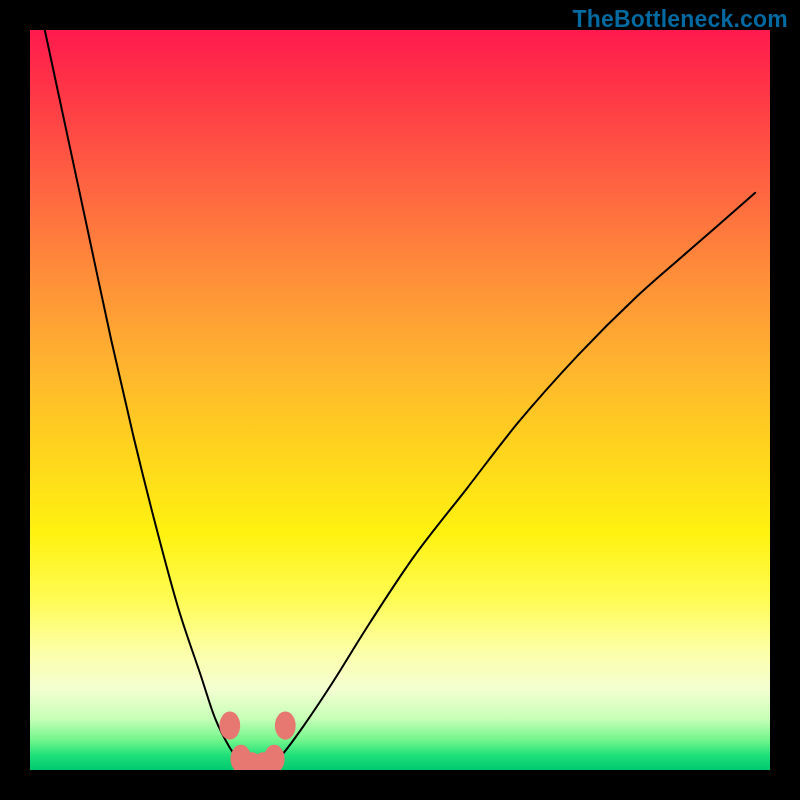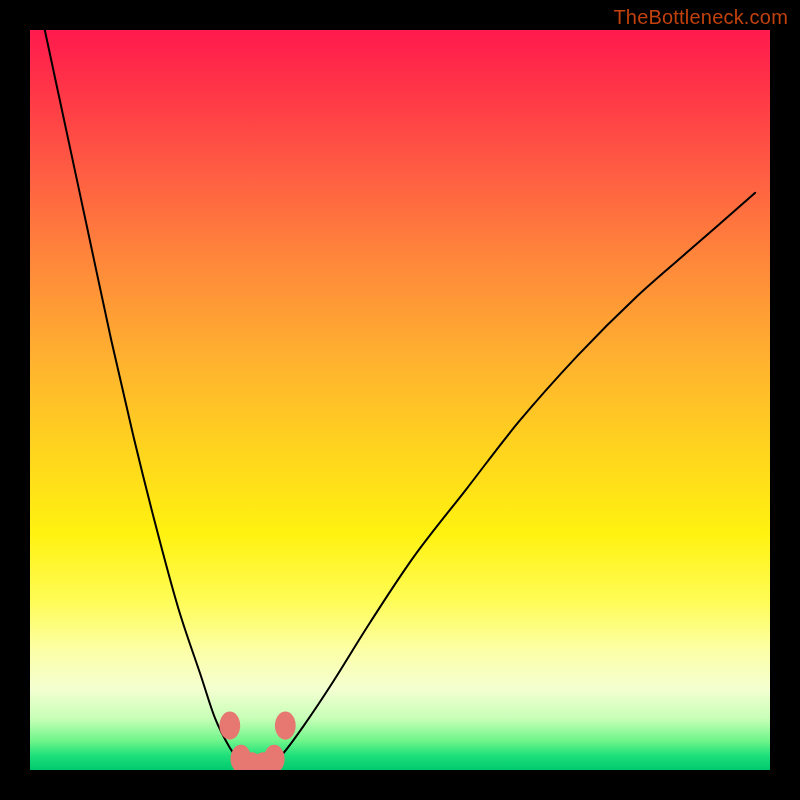--- a/index.html
+++ b/index.html
@@ -32,24 +32,24 @@
       #71f58b 96%,
       #1fe07a 98%,
       #00c96e 100%
     );
     overflow: hidden;
   }
   .watermark {
     position: absolute;
     top: 6px;
     right: 12px;
-    color: #c2410c;
-    font-size: 20px;
+    color: #0369a1;
+    font-size: 23px;
     letter-spacing: 0.2px;
-    font-weight: 400;
+    font-weight: 700;
   }
   svg.curve {
     position: absolute;
     left: 0; top: 0;
     width: 740px;
     height: 740px;
   }
   .curve path {
     fill: none;
     stroke: #000;

